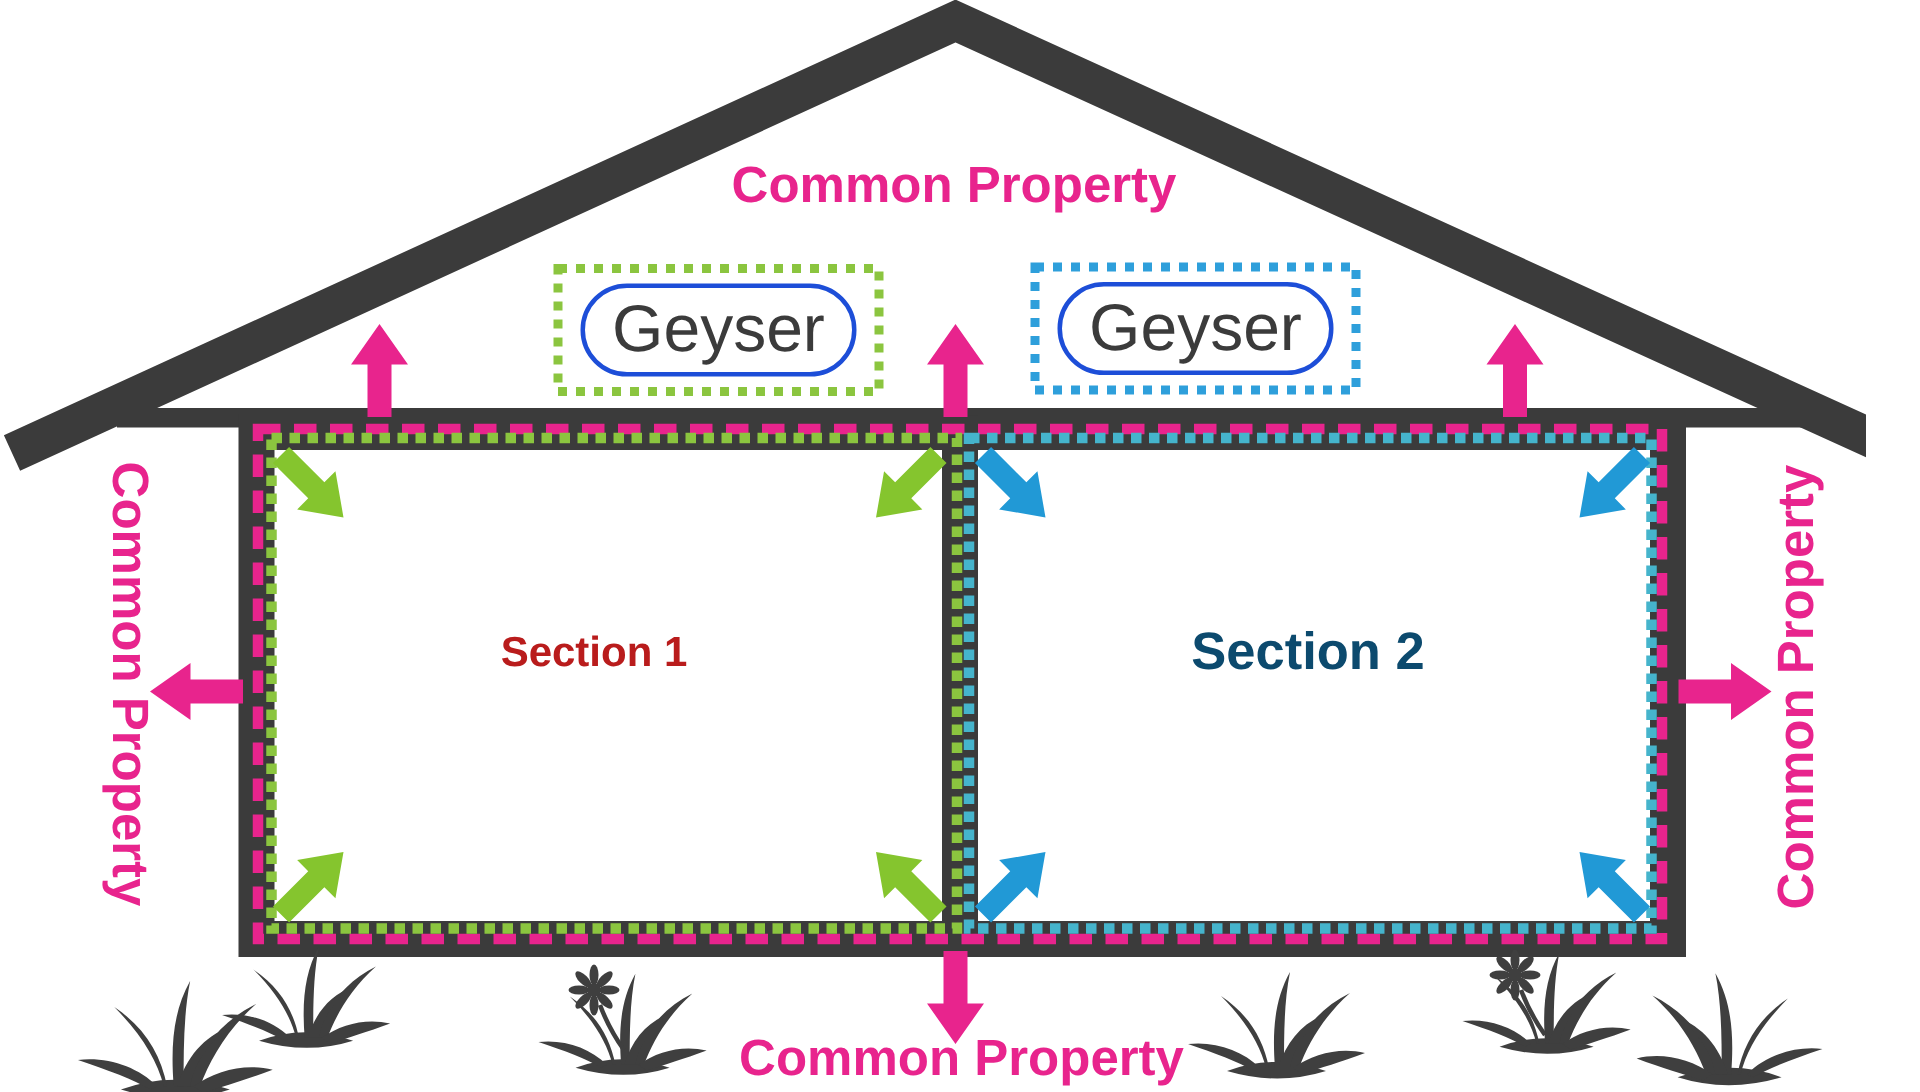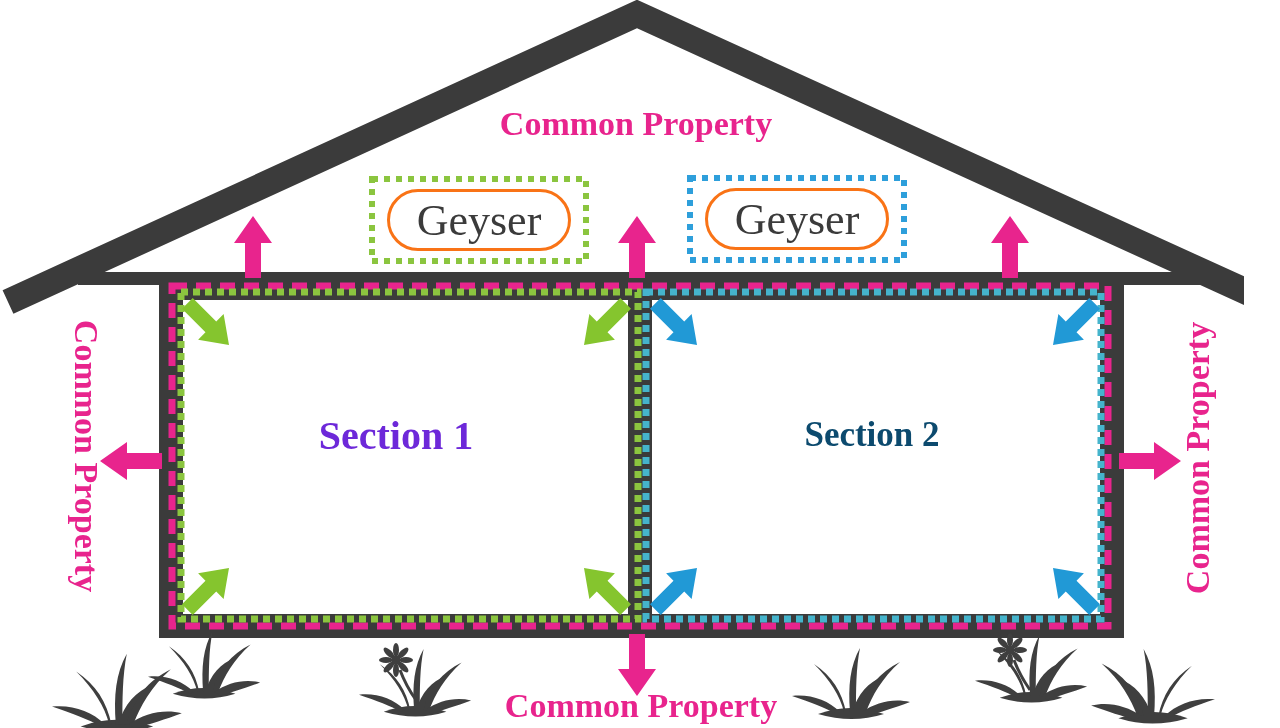--- a/index.html
+++ b/index.html
@@ -1,30 +1,30 @@
 <!DOCTYPE html>
 <html><head>
 <meta charset="utf-8">
 <style>
   html,body{margin:0;padding:0;background:#ffffff;}
   #stage{
     position:relative;width:1244px;height:728px;overflow:hidden;
-    background:#ffffff;font-family:Liberation Serif, serif;
+    background:#ffffff;font-family:Liberation Sans, sans-serif;
   }
   #shapes{position:absolute;left:0;top:0;width:1280px;height:728px;}
   .lbl{position:absolute;white-space:nowrap;font-weight:bold;}
   .pink-lbl{color:#E8248D;font-size:34px;}
-  .green-lbl{color:#6d28d9;font-size:40px;text-align:right;}
+  .green-lbl{color:#b91c1c;font-size:28px;text-align:right;}
   .blue-lbl{color:#0c4a6e;font-size:35px;}
   .center-xy{transform:translate(-50%,-50%);}
   .rot-cw{transform:translate(-50%,-50%) rotate(90deg);}
   .rot-ccw{transform:translate(-50%,-50%) rotate(-90deg);}
   .geyser-pill{
     position:absolute;width:184px;height:62px;
-    border:3px solid #f97316;border-radius:32px;
+    border:3px solid #1d4ed8;border-radius:32px;
     display:flex;align-items:center;justify-content:center;
     color:#3B3B3B;font-size:44px;font-weight:normal;
     background:#ffffff;box-sizing:border-box;
   }
 </style>
 </head>
 <body>
 
 <div id="stage">
 

